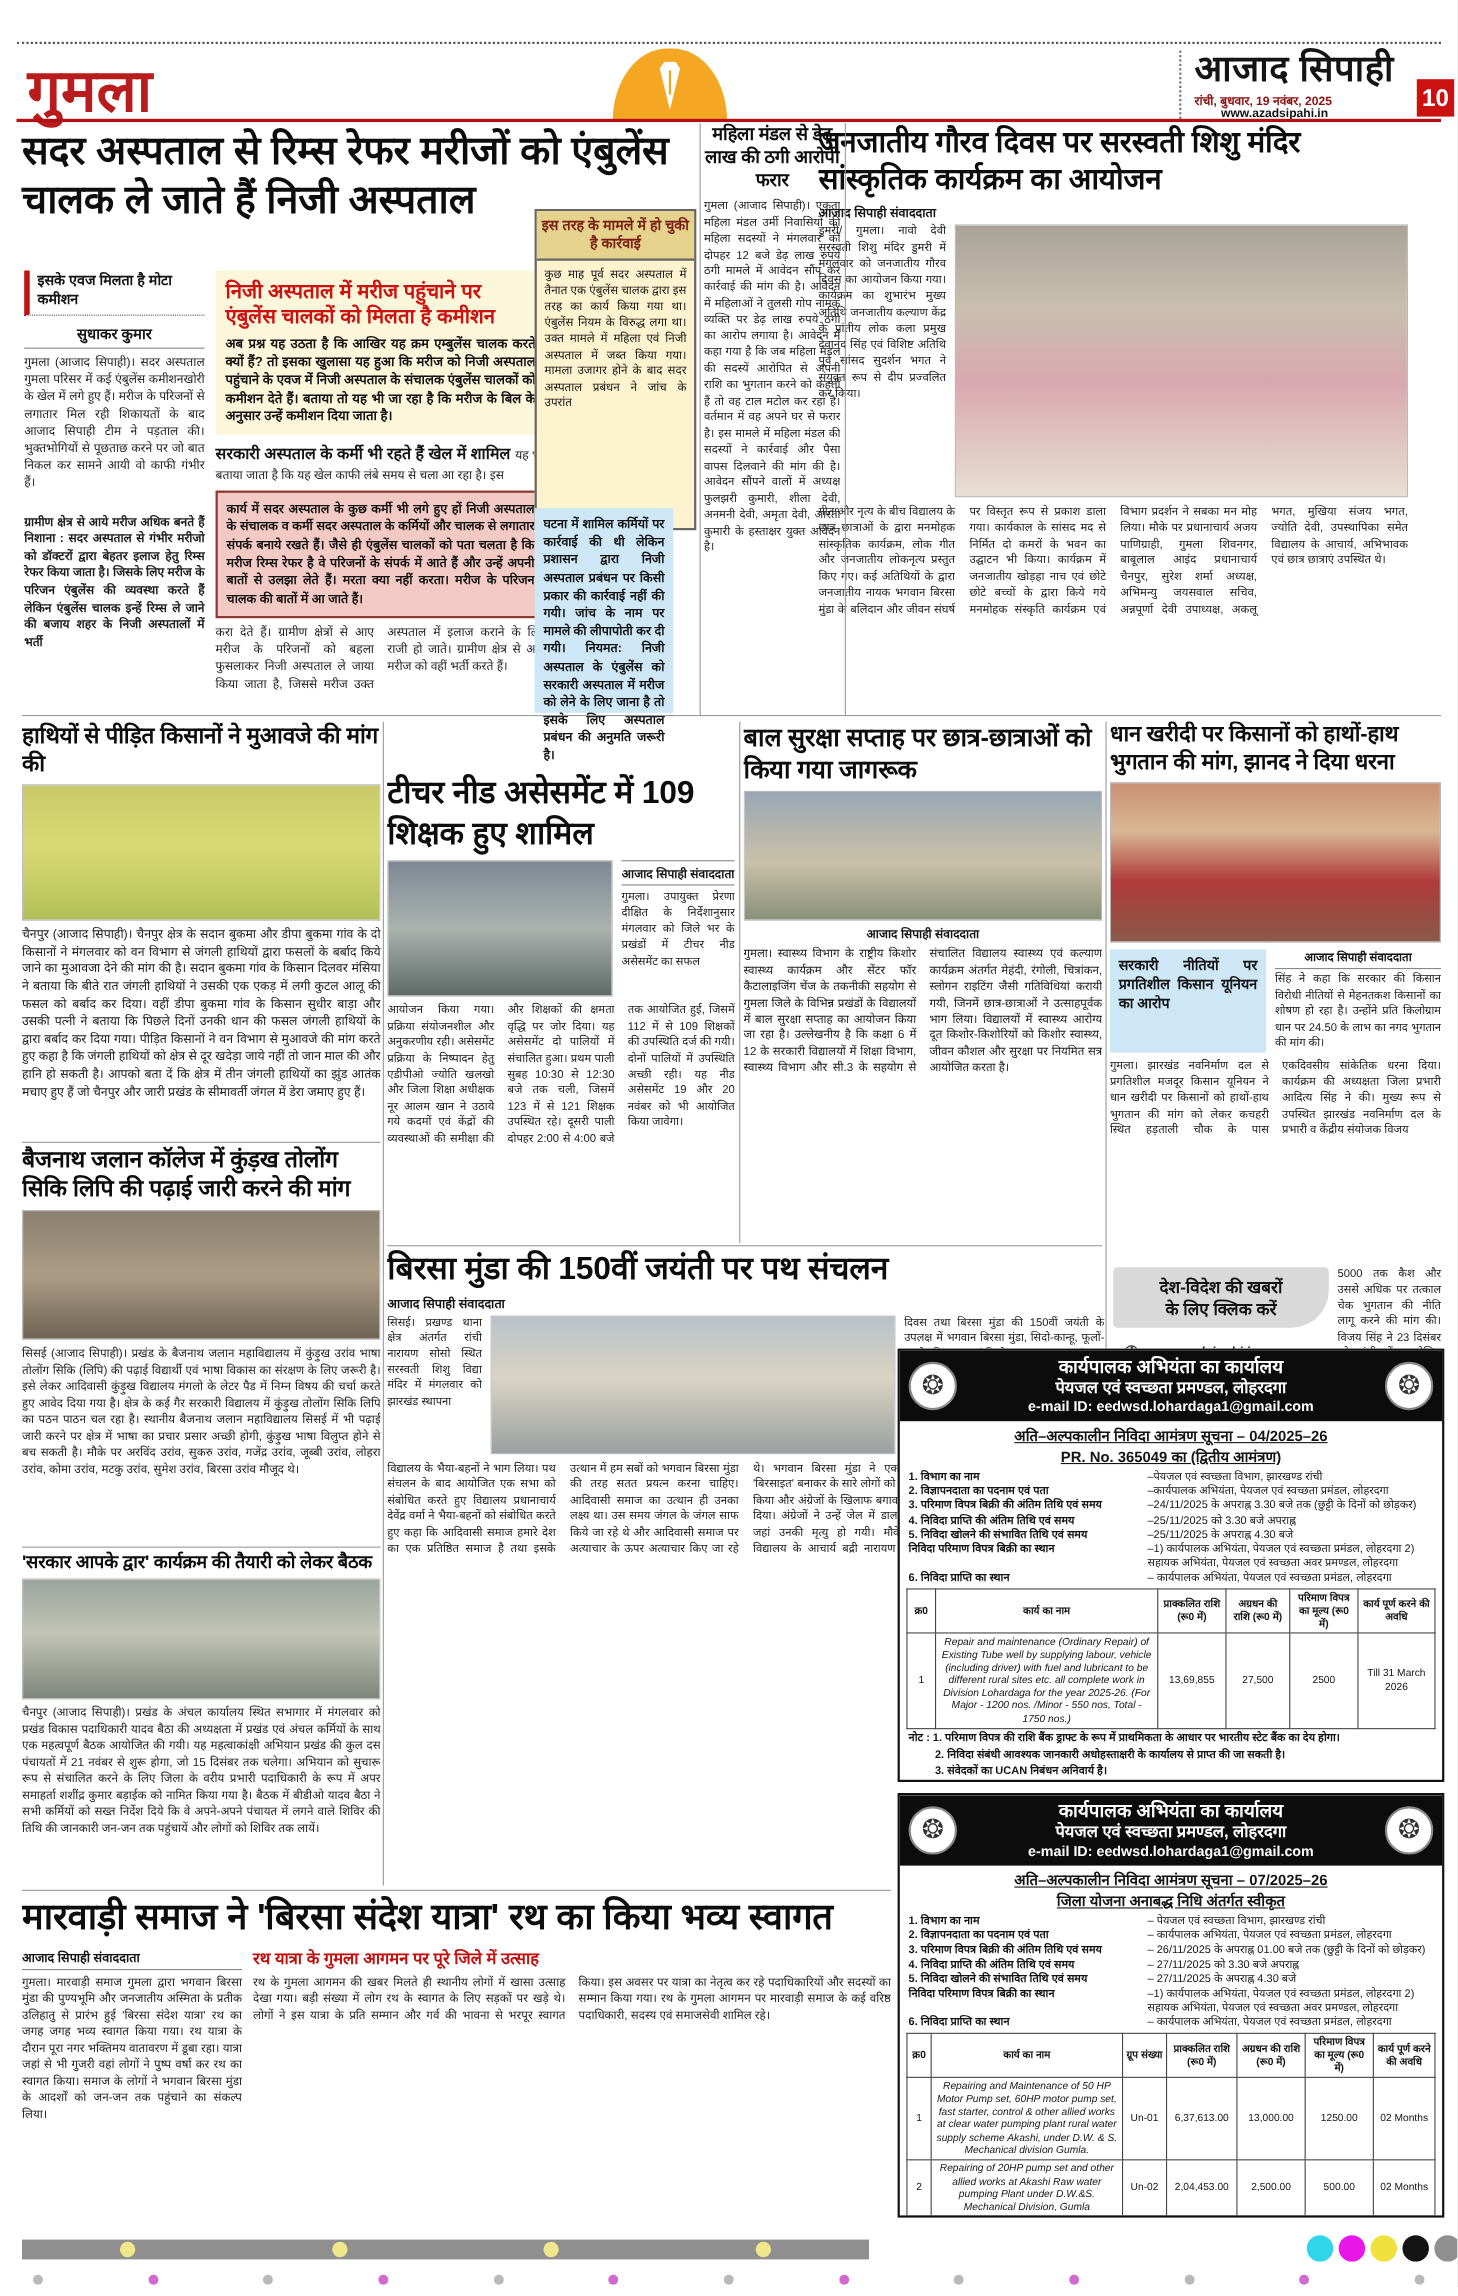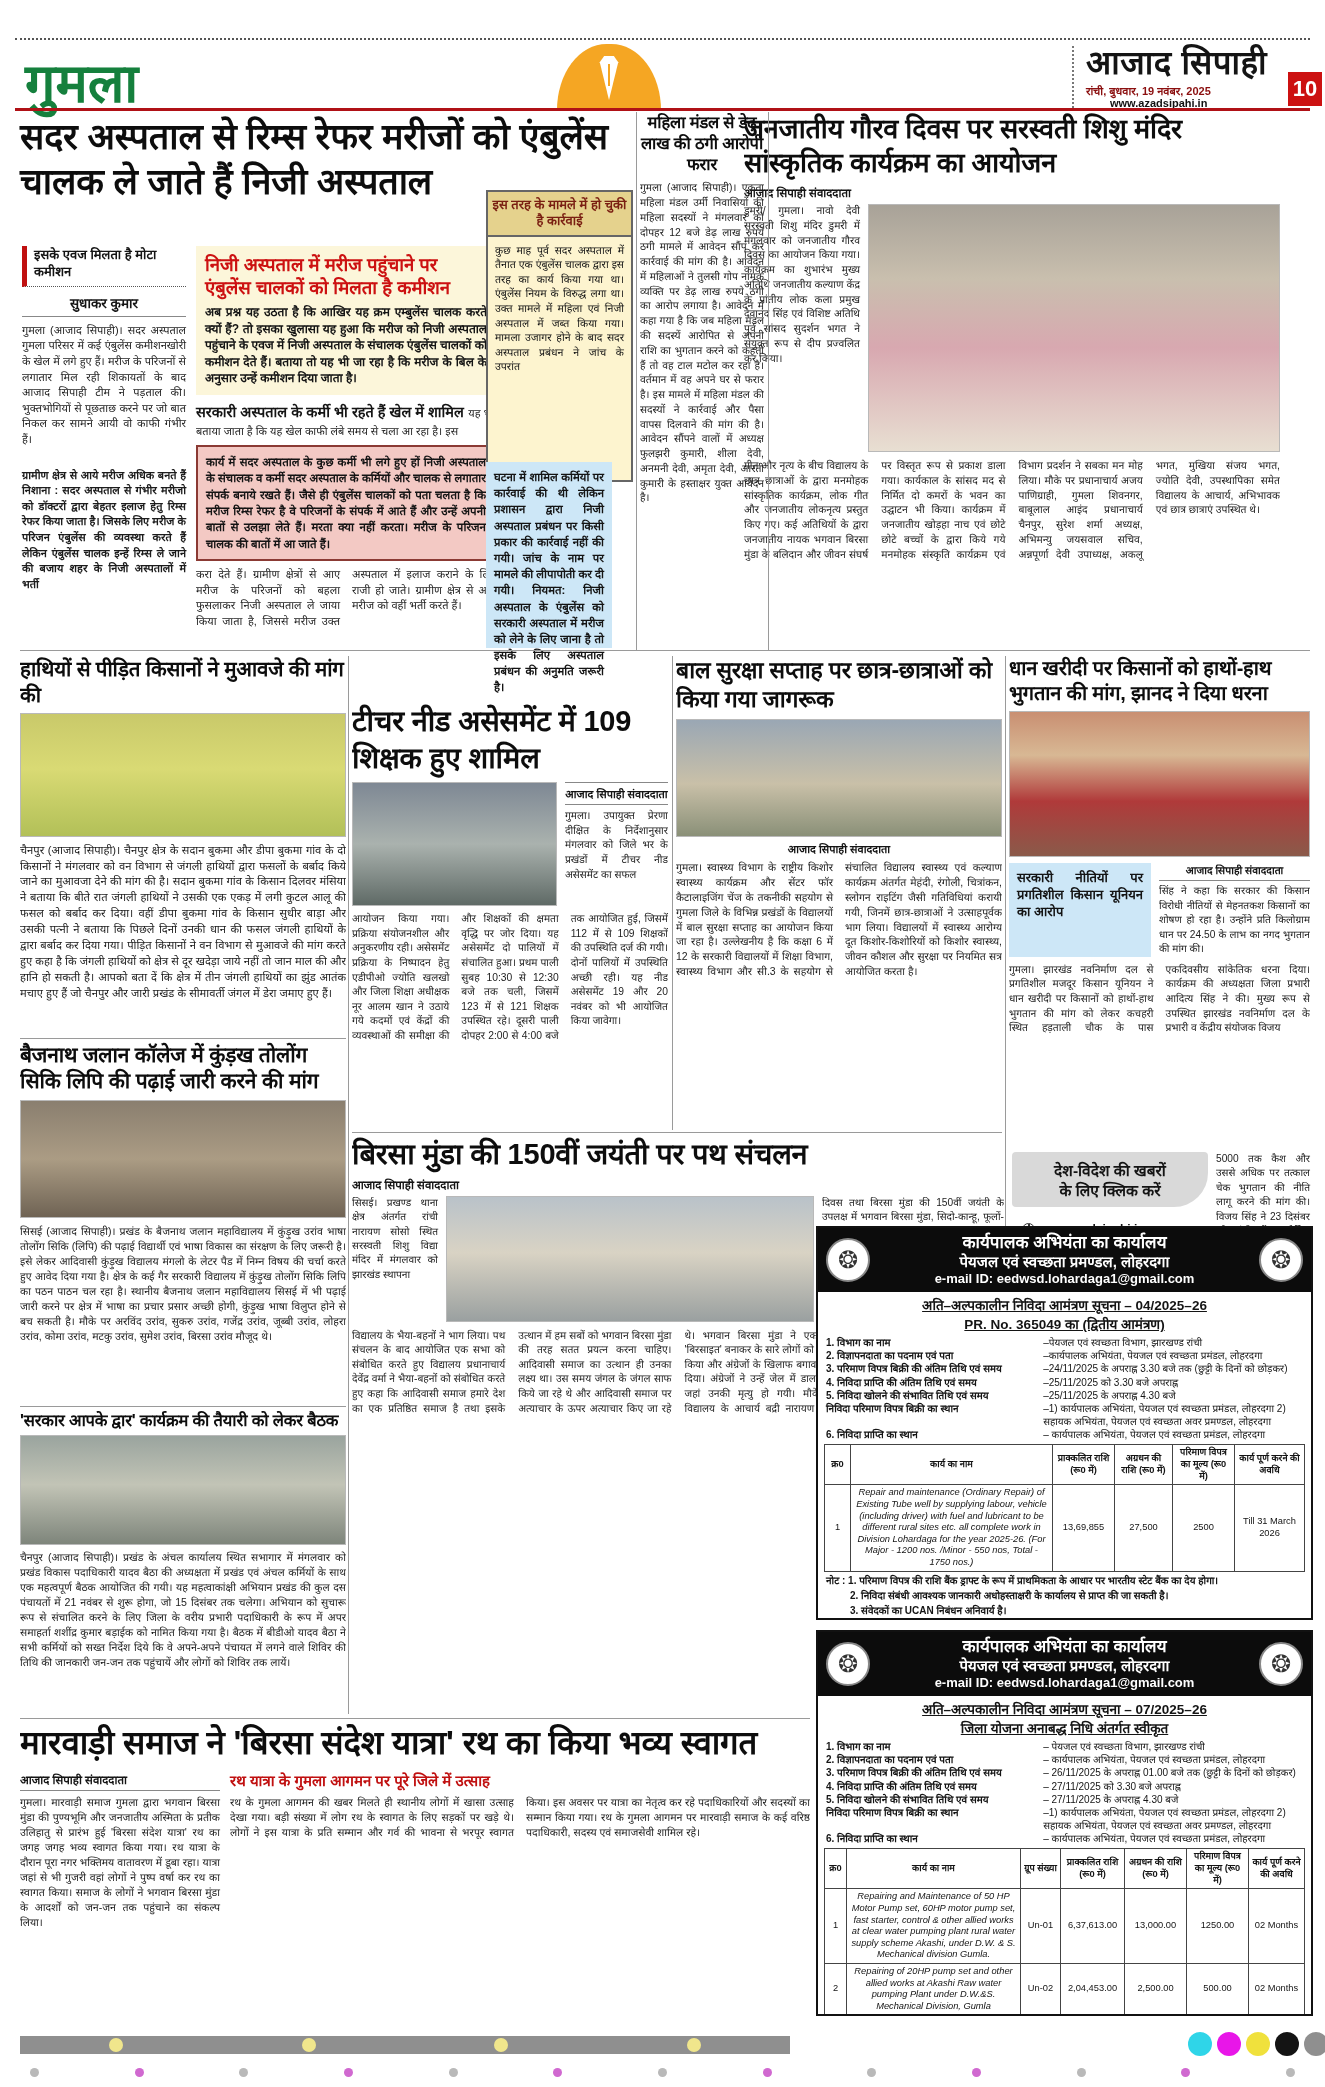--- a/index.html
+++ b/index.html
@@ -3,21 +3,21 @@
 <meta charset="utf-8">
 <style>
   * { margin:0; padding:0; box-sizing:border-box; }
   html,body { background:#e8e8e8; }
   body { font-family:"Liberation Sans", sans-serif; color:#141414; }
   .page { position:relative; width:1325px; height:2087px; background:#ffffff; margin:0 auto; overflow:hidden; }
   .abs { position:absolute; }
 
   
   .dotline { border-top:2px dotted #555; }
-  .edition { font-size:54px; font-weight:800; color:#15803d; line-height:1; }
+  .edition { font-size:54px; font-weight:800; color:#b91c1c; line-height:1; }
   .logo-arch { width:104px; height:66px; background:#f5a623; border-radius:60px 60px 0 0 / 80px 80px 0 0; position:relative; }
   .logo-nib { position:absolute; left:50%; top:12px; transform:translateX(-50%); width:22px; height:44px; background:#ffffff; clip-path:polygon(50% 100%, 8% 14%, 28% 0, 72% 0, 92% 14%); }
   .logo-slit { position:absolute; left:50%; top:20px; transform:translateX(-50%); width:2px; height:22px; background:#f5a623; }
   .vdots { border-left:2px dotted #777; }
   .paper-name { font-size:33px; font-weight:800; letter-spacing:0.5px; line-height:1; }
   .mast-date { font-size:11px; font-weight:700; color:#8b0f0f; }
   .mast-site { font-size:11px; font-weight:700; color:#111; }
   .pagenum { width:34px; height:34px; background:#cc1111; color:#fff; font-size:22px; font-weight:800; display:flex; align-items:center; justify-content:center; }
   .redrule { background:#b01116; }
 

